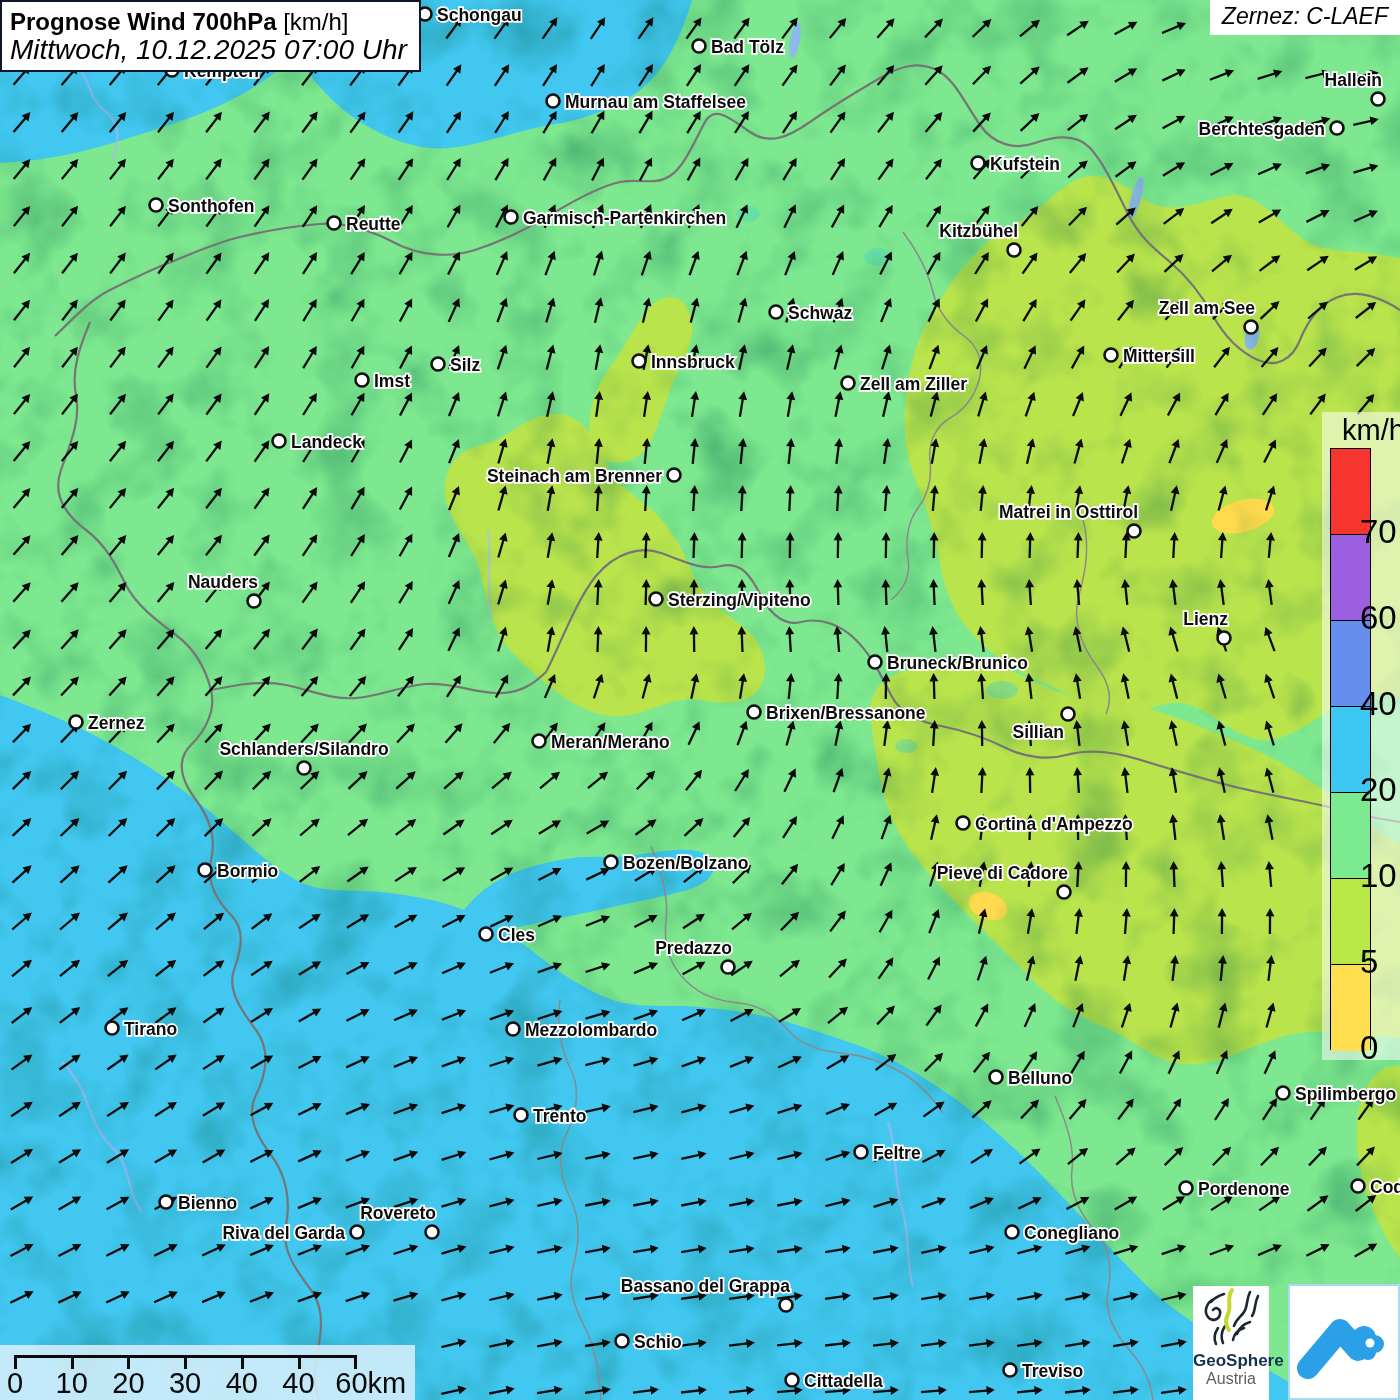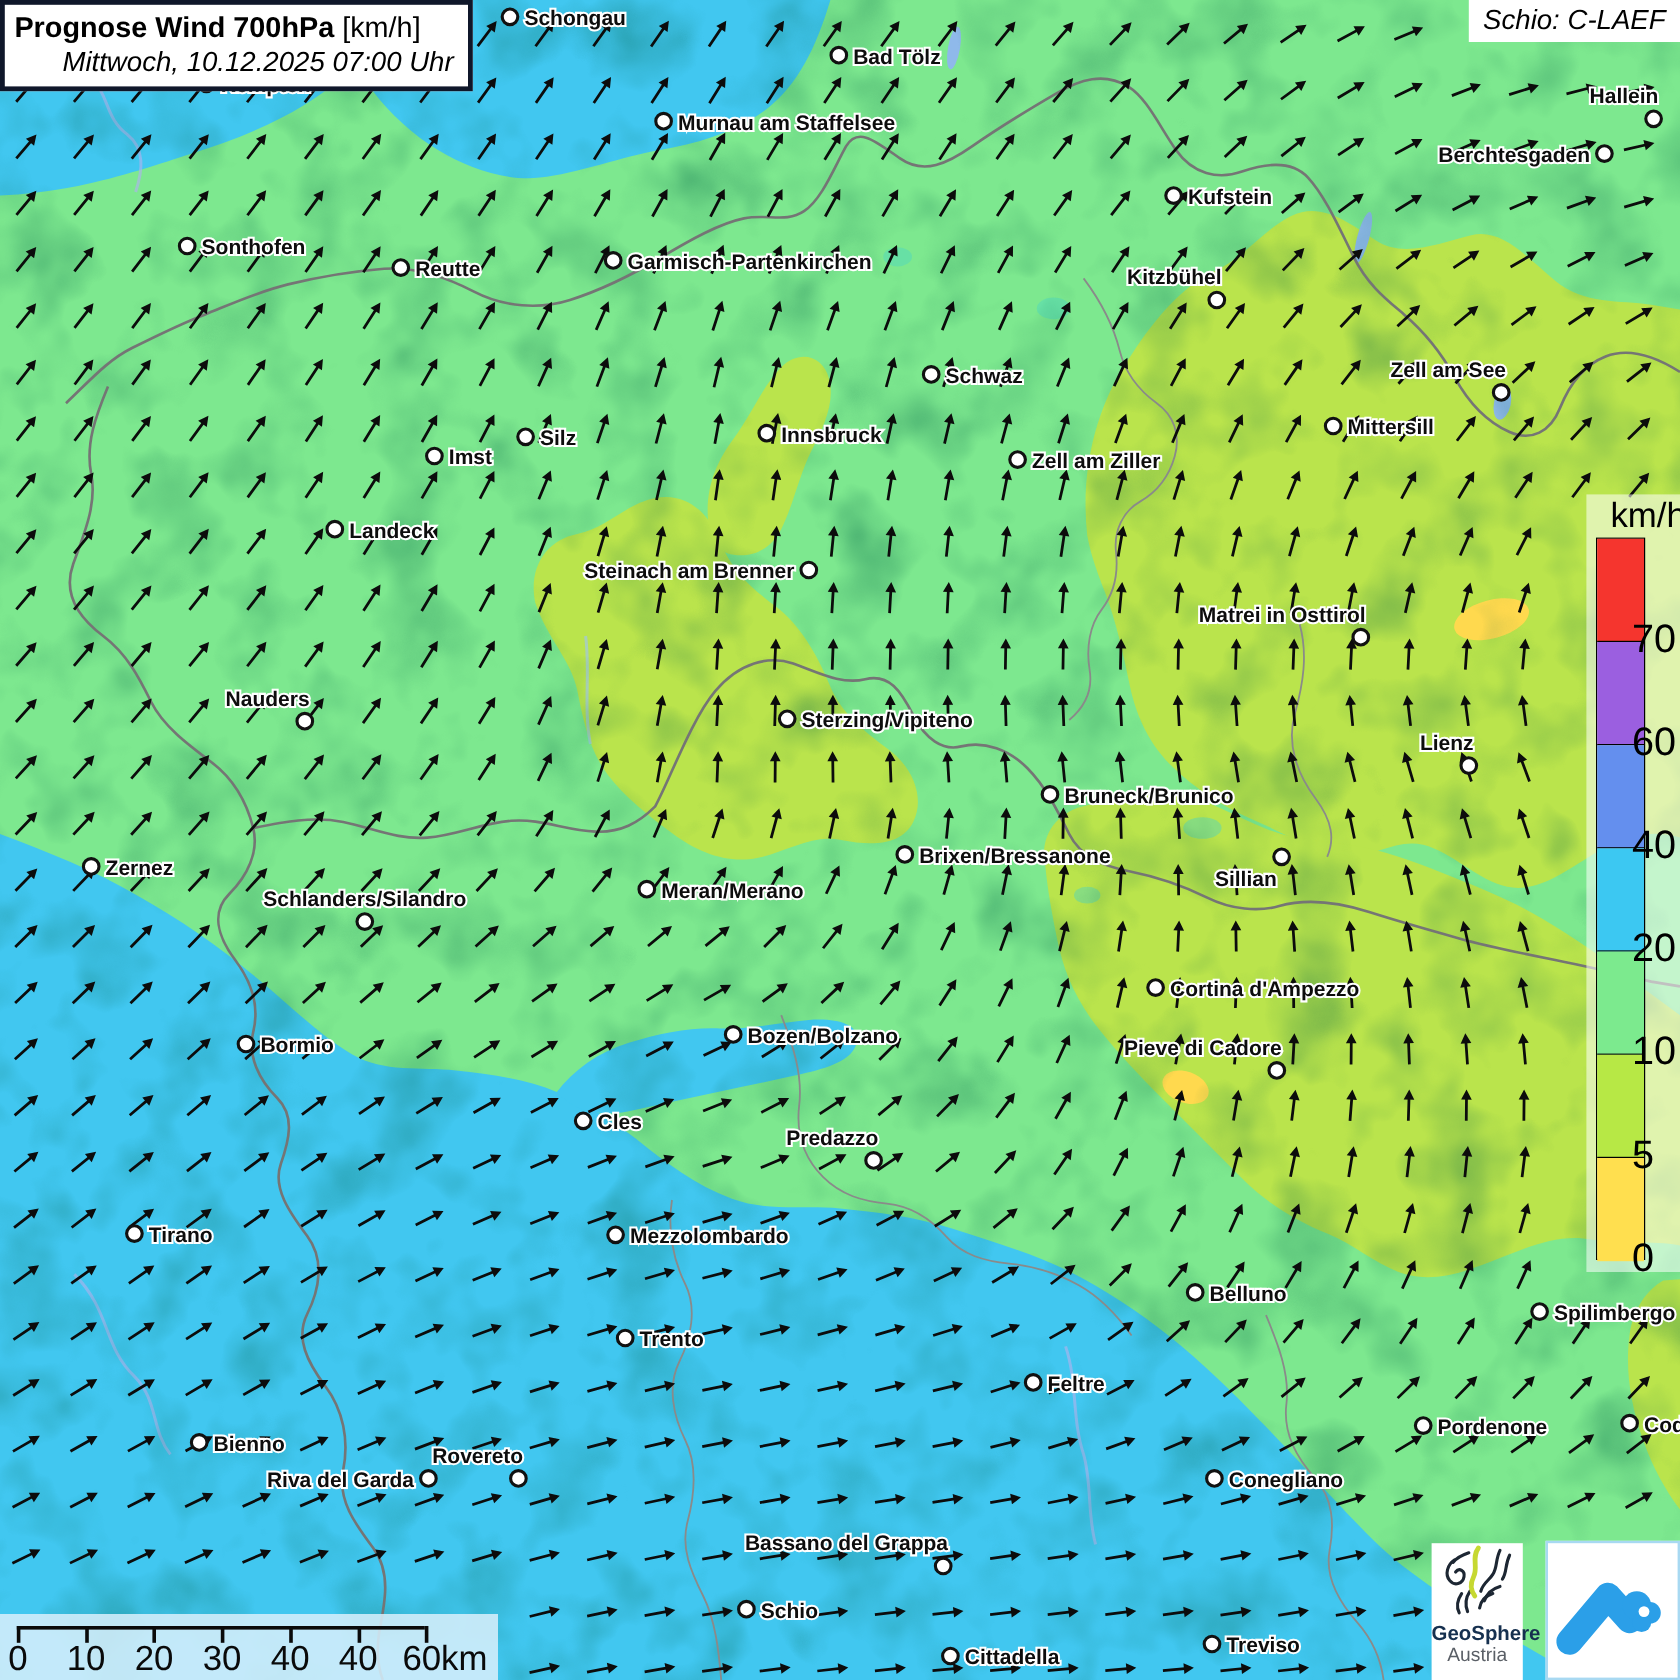--- a/index.html
+++ b/index.html
@@ -1,23 +1,23 @@
 <!DOCTYPE html>
 <html><head>
 <meta charset="utf-8">
 <style>
   html,body{margin:0;padding:0;width:1400px;height:1400px;overflow:hidden;
     font-family:"Liberation Sans","DejaVu Sans",sans-serif;background:#7de88f;}
   #stage{position:relative;width:1400px;height:1400px;}
   #map-svg{position:absolute;left:0;top:0;}
   .overlay{position:absolute;z-index:5;}
-  #title-box{left:0;top:0;background:#fff;border:4px solid #0f172a;padding:5px 12px 7px 8px;}
+  #title-box{left:0;top:0;background:#fff;border:2px solid #0f172a;padding:5px 12px 7px 8px;}
   #title-line1{font-size:24px;line-height:29px;color:#000;white-space:nowrap;}
   #title-line1 .b{font-weight:700;}
-  #title-line2{font-size:23px;line-height:27px;font-style:italic;color:#000;white-space:nowrap;margin-left:40px;}
+  #title-line2{font-size:28px;line-height:27px;font-style:italic;color:#000;white-space:nowrap;}
   #model-box{right:0;top:0;background:#fff;padding:3px 12px 5px 12px;font-size:23px;font-style:italic;color:#000;}
   #legend-strip{left:1322px;top:412px;width:102px;height:648px;background:rgba(255,255,255,0.55);}
   #legend-unit{position:absolute;left:20px;top:2px;font-size:29px;color:#000;}
   #legend-bar{position:absolute;left:8px;top:36px;width:41px;height:602px;border:1.6px solid #000;box-sizing:border-box;}
   .legend-seg{width:100%;height:86px;box-sizing:border-box;border-bottom:1.4px solid #000;}
   .legend-seg:last-child{border-bottom:none;}
   .legend-num{position:absolute;left:38px;font-size:33px;color:#000;}
   #scalebar{left:0;top:1345px;width:415px;height:55px;background:rgba(213,238,250,0.88);}
   #ruler-line{position:absolute;left:14px;top:10px;width:340px;height:0;border-top:3px solid #0a0a0a;}
   .ruler-tick{position:absolute;top:10px;width:3px;height:14px;background:#0a0a0a;}
@@ -304,21 +304,21 @@
           <text x="1022" y="1377" text-anchor="start" font-size="17.5" font-weight="700" fill="#0d0d0d" stroke="#ffffff" stroke-width="3.4" paint-order="stroke">Treviso</text>
         </g>
       </g>
 </svg>
 
 <div id="title-box" class="overlay">
   <div id="title-line1"><span class="b">Prognose Wind 700hPa</span><span> [km/h]</span></div>
   <div id="title-line2">Mittwoch, 10.12.2025 07:00 Uhr</div>
 </div>
 
-<div id="model-box" class="overlay">Schio: C-LAEF</div>
+<div id="model-box" class="overlay">Zernez: C-LAEF</div>
 
 <div id="legend-strip" class="overlay">
   <div id="legend-unit">km/h</div>
   <div id="legend-bar">
         <div class="legend-seg" style="background: rgb(245, 53, 46);"></div>
         <div class="legend-seg" style="background: rgb(155, 95, 224);"></div>
         <div class="legend-seg" style="background: rgb(100, 143, 238);"></div>
         <div class="legend-seg" style="background: rgb(60, 200, 242);"></div>
         <div class="legend-seg" style="background: rgb(124, 234, 142);"></div>
         <div class="legend-seg" style="background: rgb(183, 232, 69);"></div>

